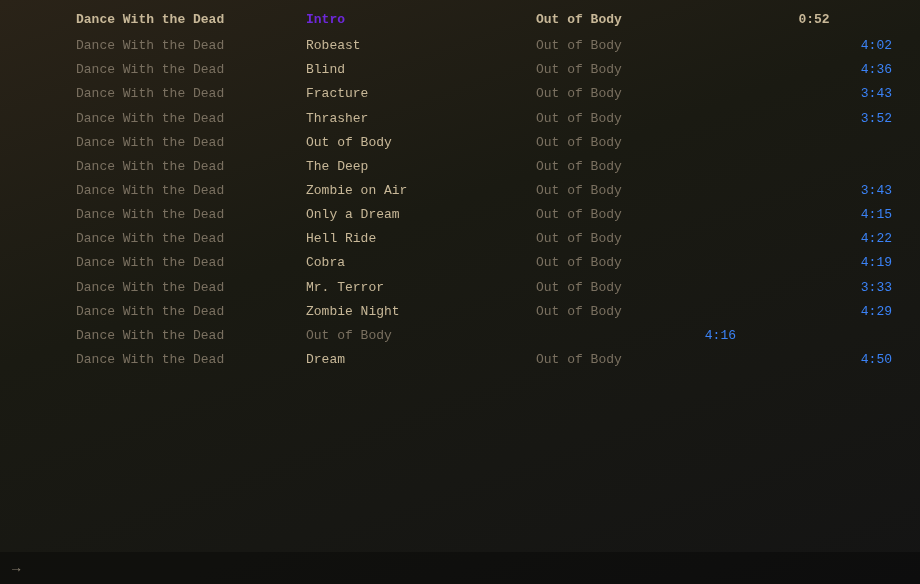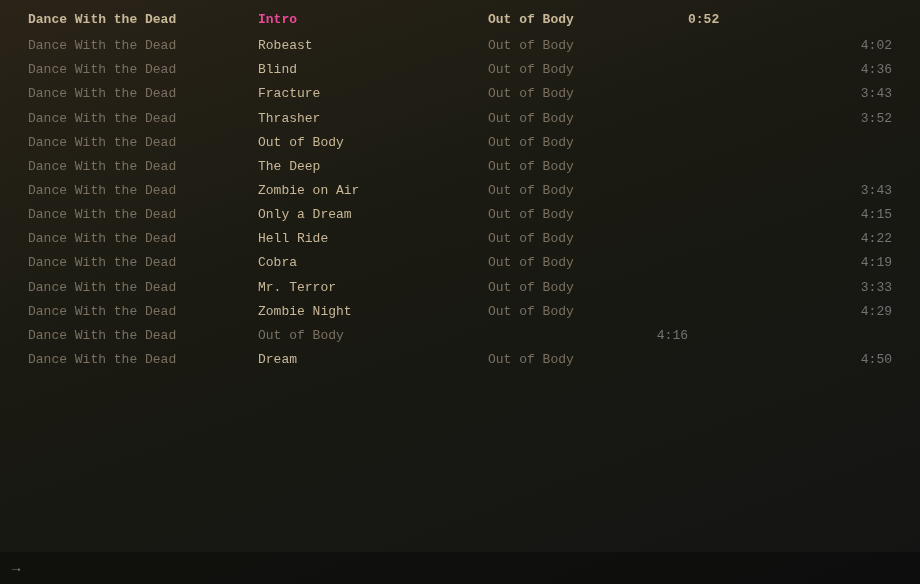--- a/index.html
+++ b/index.html
@@ -22,60 +22,61 @@
     .track-list {
       padding: 8px 0;
       width: 100%;
     }
 
     .track-row {
       display: grid;
       grid-template-columns: 230px 230px 200px 1fr;
       padding: 2px 28px;
       line-height: 1.55;
+      margin-left: 48px;
     }
 
     .track-row.header {
       color: #c8b898;
       font-weight: bold;
       margin-bottom: 2px;
     }
 
     .col-artist {
       color: #7a7060;
     }
 
     .col-title {
       color: #c8b898;
     }
 
     .track-row.header .col-title {
-      color: #ec4899;
+      color: #6d28d9;
     }
 
     .track-row.header .col-artist {
       color: #c8b898;
     }
 
     .track-row.header .col-album {
       color: #c8b898;
     }
 
     .track-row.header .col-duration {
       color: #c8b898;
-      text-align: left;
+      text-align: center;
     }
 
     .col-album {
       color: #7a7060;
     }
 
     .col-duration {
       text-align: right;
-      color: #737373;
+      color: #3b82f6;
     }
 
     .bottom-bar {
       position: absolute;
       bottom: 0;
       left: 0;
       right: 0;
       height: 32px;
       background: rgba(0,0,0,0.3);
       display: flex;

